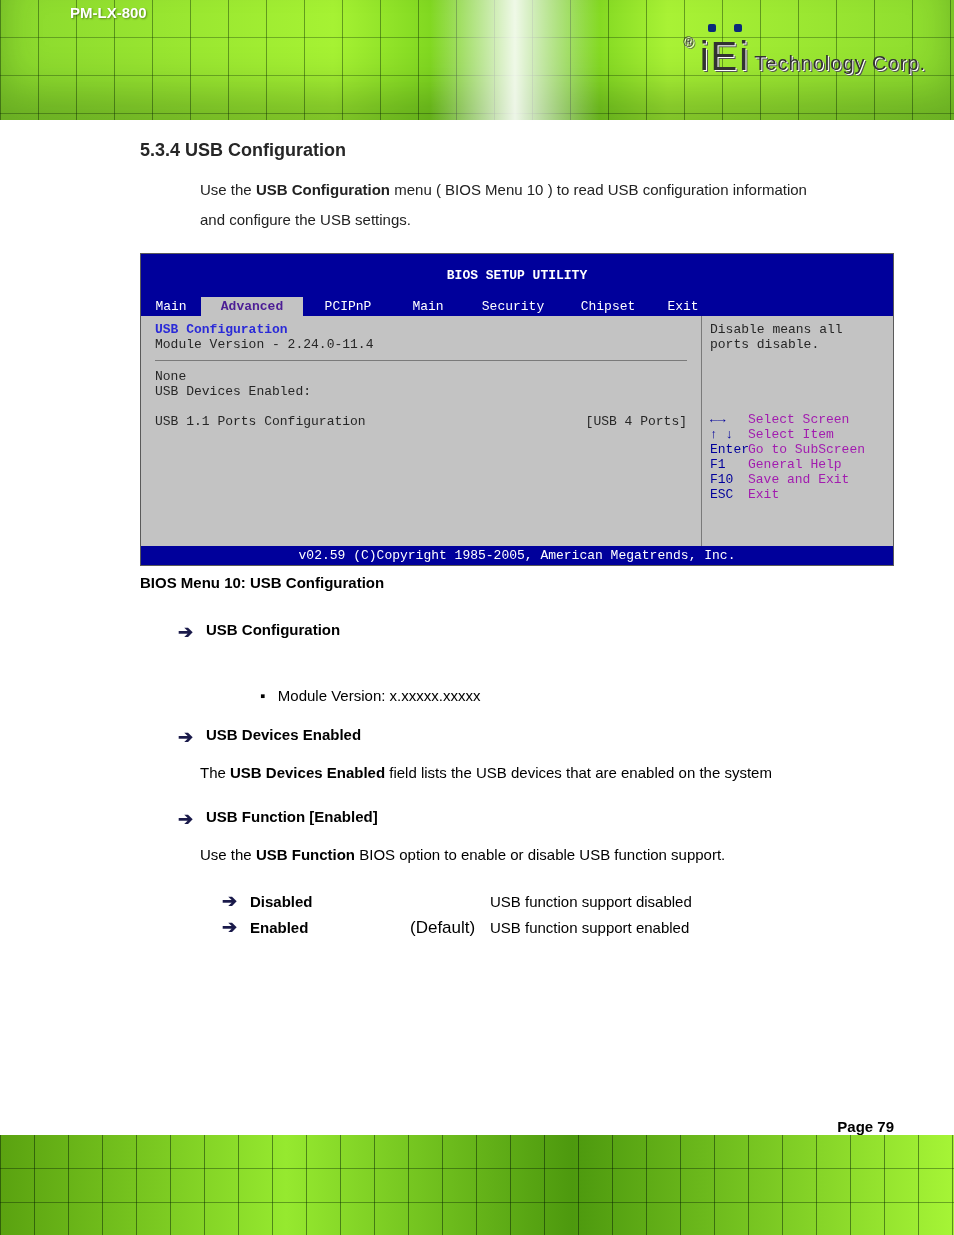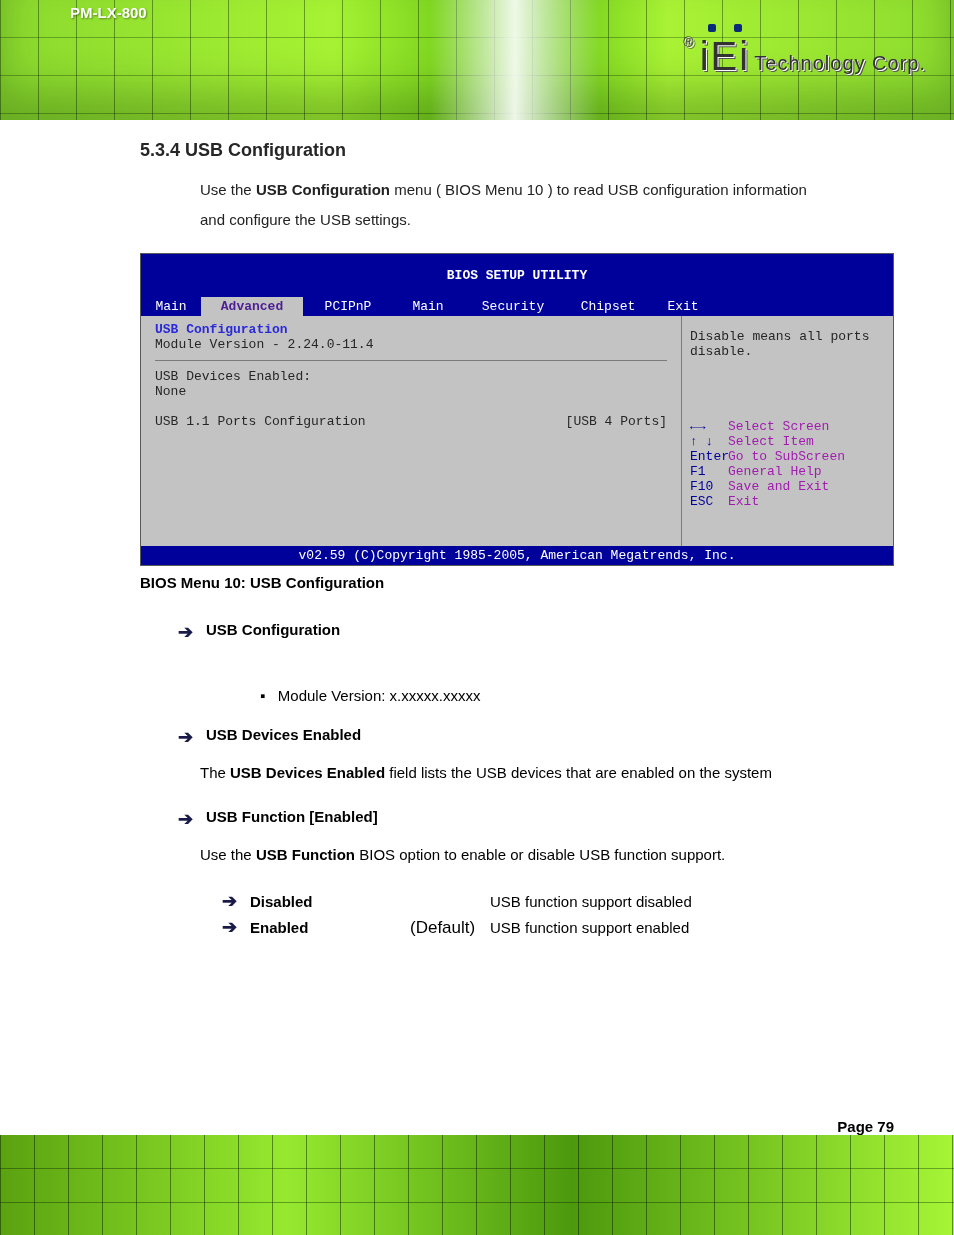--- a/index.html
+++ b/index.html
@@ -125,21 +125,21 @@
   .bios-tabs .boot     { width: 70px; }
   .bios-tabs .security { width: 100px; }
   .bios-tabs .chipset  { width: 90px; }
   .bios-tabs .exit     { width: 60px; }
   .bios-body { display:flex; }
   .bios-left { flex:1; padding:6px 14px; color:#262626; min-height:230px;}
   .bios-left .hdr { color:#2a2ad8; font-weight:bold; }
   .bios-left hr { border:0; border-top:1px solid #7a7a7a; margin:8px 0;}
   .optrow { display:flex; justify-content:space-between; width:100%;}
   .optval{ color:#262626; }
-  .bios-right { width:212px; border-left:1px solid #7a7a7a; padding:13px 8px; color:#00009b; }
+  .bios-right { width:192px; border-left:1px solid #7a7a7a; padding:6px 8px; color:#00009b; }
   .bios-right .desc { color:#262626; margin-bottom:60px;}
   .bios-right .nav div { display:flex; }
   .bios-right .nav .k { color:#00009b; width:38px;}
   .bios-right .nav .d { color:#a21caf;}
   .bios-foot { background:#00009b; color:#fff; text-align:center; padding:2px 4px;}
 
   .caption {
     font-family: Arial, sans-serif;
     font-weight: bold;
     margin: 8px 0 30px 0;
@@ -200,22 +200,22 @@
       <span class="boot">Main</span>
       <span class="security">Security</span>
       <span class="chipset">Chipset</span>
       <span class="exit">Exit</span>
     </div>
     <div class="bios-body">
       <div class="bios-left">
         <div class="hdr">USB Configuration</div>
         <div>Module Version - 2.24.0-11.4</div>
         <hr>
+        <div>None</div>
         <div>USB Devices Enabled:</div>
-        <div>None</div>
         <br>
         <div class="optrow">
           <span>USB 1.1 Ports Configuration</span>
           <span class="optval">[USB 4 Ports]</span>
         </div>
       </div>
       <div class="bios-right">
         <div class="desc">Disable means all ports disable.</div>
         <div class="nav">
           <div>

